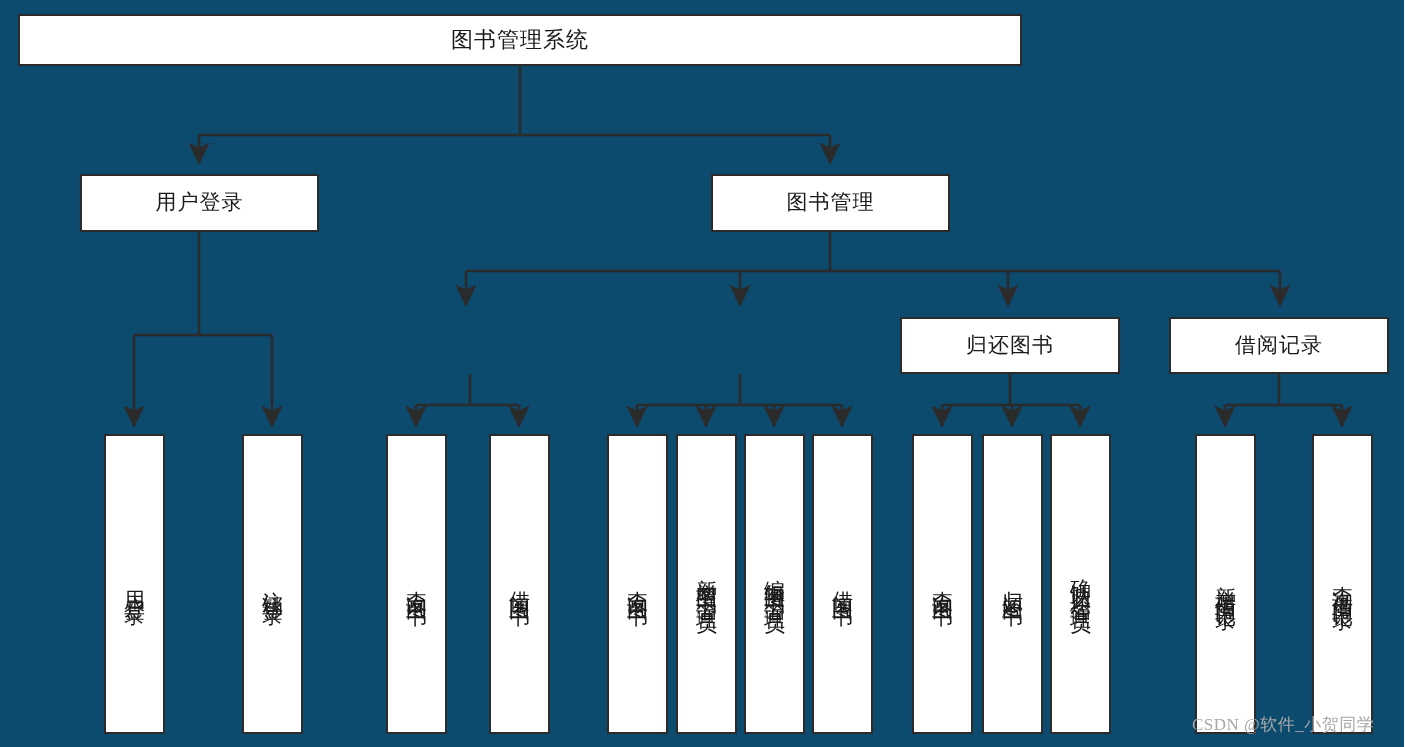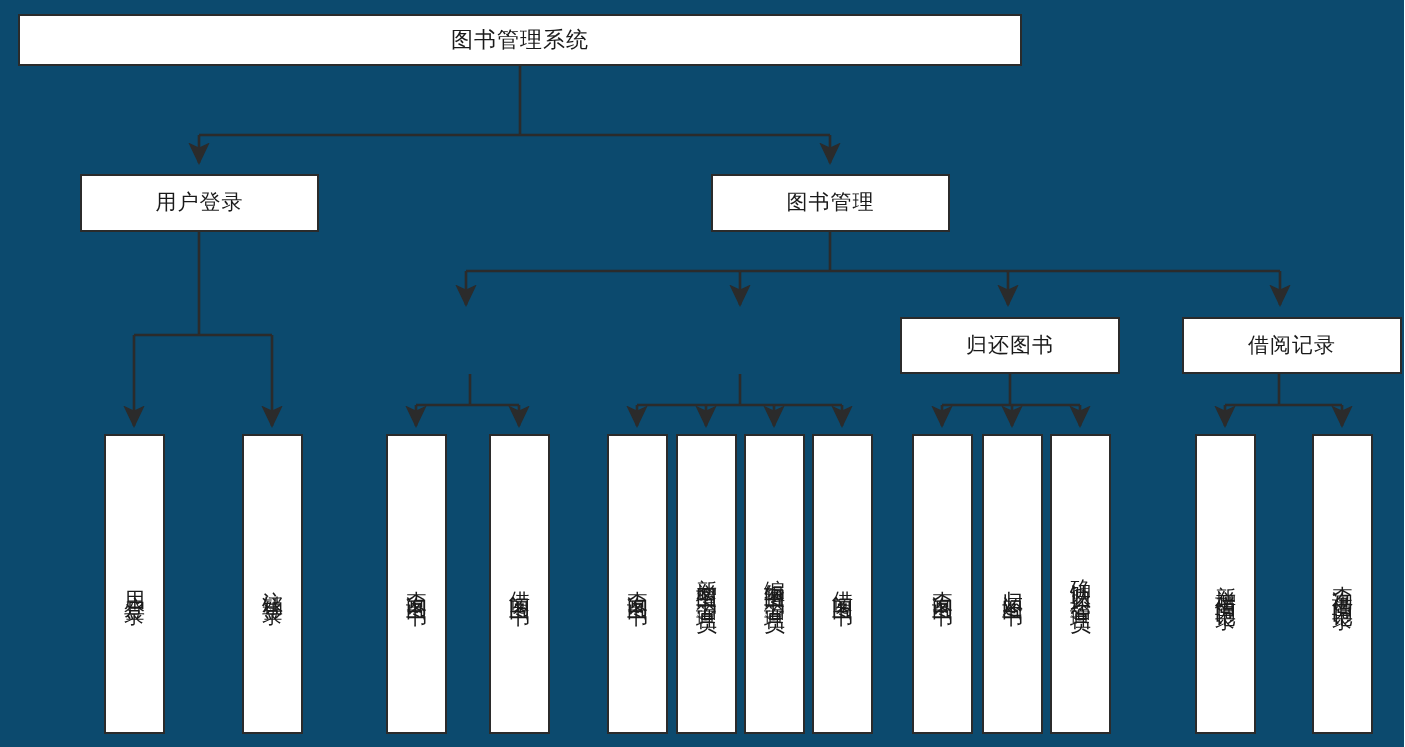--- a/index.html
+++ b/index.html
@@ -133,21 +133,21 @@
   <div class="node h" style="left:80px; top:174px; width:239px; height:58px;">
     <span>用户登录</span>
   </div>
   <div class="node h" style="left:711px; top:174px; width:239px; height:58px;">
     <span>图书管理</span>
   </div>
 
   <div class="node h" style="left:900px; top:317px; width:220px; height:57px;">
     <span>归还图书</span>
   </div>
-  <div class="node h" style="left:1169px; top:317px; width:220px; height:57px;margin-left:13px;">
+  <div class="node h" style="left:1169px; top:317px; width:220px; height:57px;">
     <span>借阅记录</span>
   </div>
 
   <div class="node v" style="left:104px; top:434px; width:61px; height:300px;">
     <span class="vlabel">用户登录</span>
   </div>
   <div class="node v" style="left:242px; top:434px; width:61px; height:300px;">
     <span class="vlabel">注销登录</span>
   </div>
 
@@ -181,14 +181,15 @@
     <span class="vlabel">确认归还（管理员）</span>
   </div>
 
   <div class="node v" style="left:1195px; top:434px; width:61px; height:300px;">
     <span class="vlabel">新增借阅记录</span>
   </div>
   <div class="node v" style="left:1312px; top:434px; width:61px; height:300px;">
     <span class="vlabel">查询借阅记录</span>
   </div>
 
+  <div class="watermark" style="left:1192px; top:713px;">CSDN @软件_小贺同学</div>
 
 </div>
 
 </body></html>

